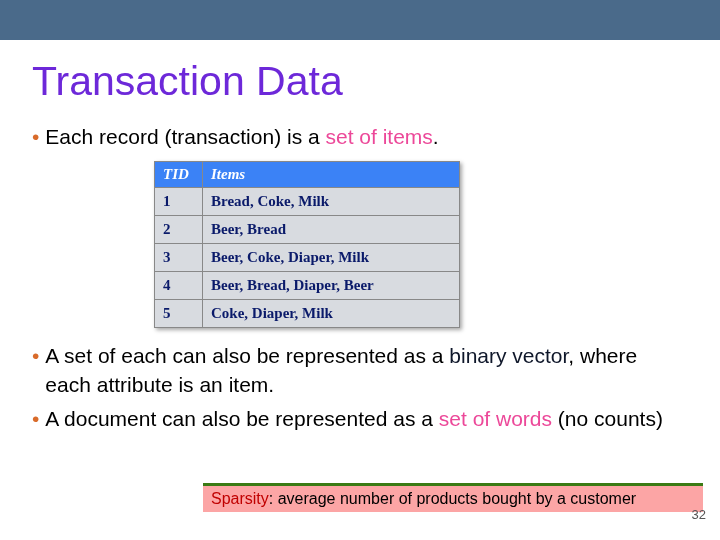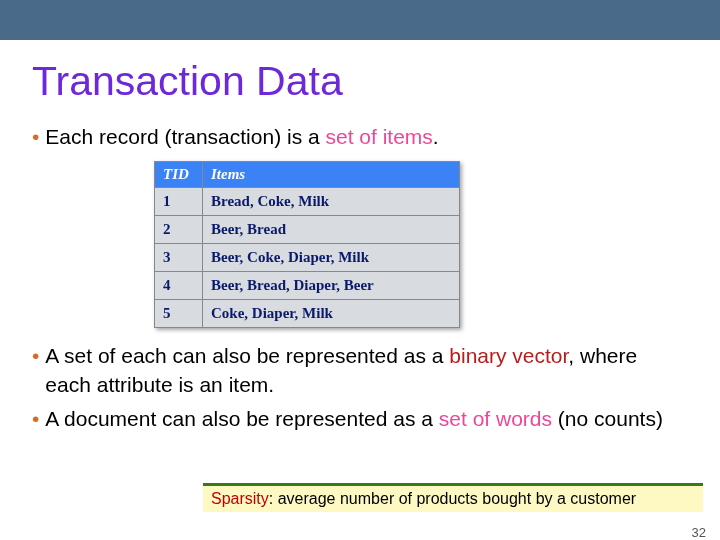--- a/index.html
+++ b/index.html
@@ -34,21 +34,21 @@
     color: #000;
   }
   .bullet-dot {
     color: #d96b2a;
     font-size: 21px;
     margin-right: 6px;
     line-height: 1.35;
   }
   .bullet-text { flex: 1; }
   .highlight-blue { color: #ec4899; }
-  .highlight-orange { color: #b91c1c; }
+  .highlight-orange { color: #0f172a; }
   .table-wrap {
     margin: 10px 0 14px 122px;
     width: 306px;
     box-shadow: 2px 2px 4px rgba(0,0,0,0.35);
   }
   table {
     border-collapse: collapse;
     width: 100%;
     font-family: "Times New Roman", serif;
   }
@@ -69,30 +69,30 @@
     font-weight: bold;
     padding: 5px 8px;
     font-size: 15px;
     border: 1px solid #888;
   }
   .footnote-bar {
     position: absolute;
     left: 203px;
     bottom: 28px;
     width: 500px;
-    background: #fef9c3;
+    background: #fca5a5;
     border-top: 3px solid #3a7a14;
     padding: 4px 8px;
     font-size: 16px;
   }
   .footnote-bar .sp { color: #c00000; }
   .page-num {
     position: absolute;
     right: 14px;
-    bottom: 0;
+    bottom: 18px;
     font-size: 13px;
     color: #555;
   }
 </style>
 </head>
 <body>
 
 <div class="top-bar"></div>
 
 <div class="content">

